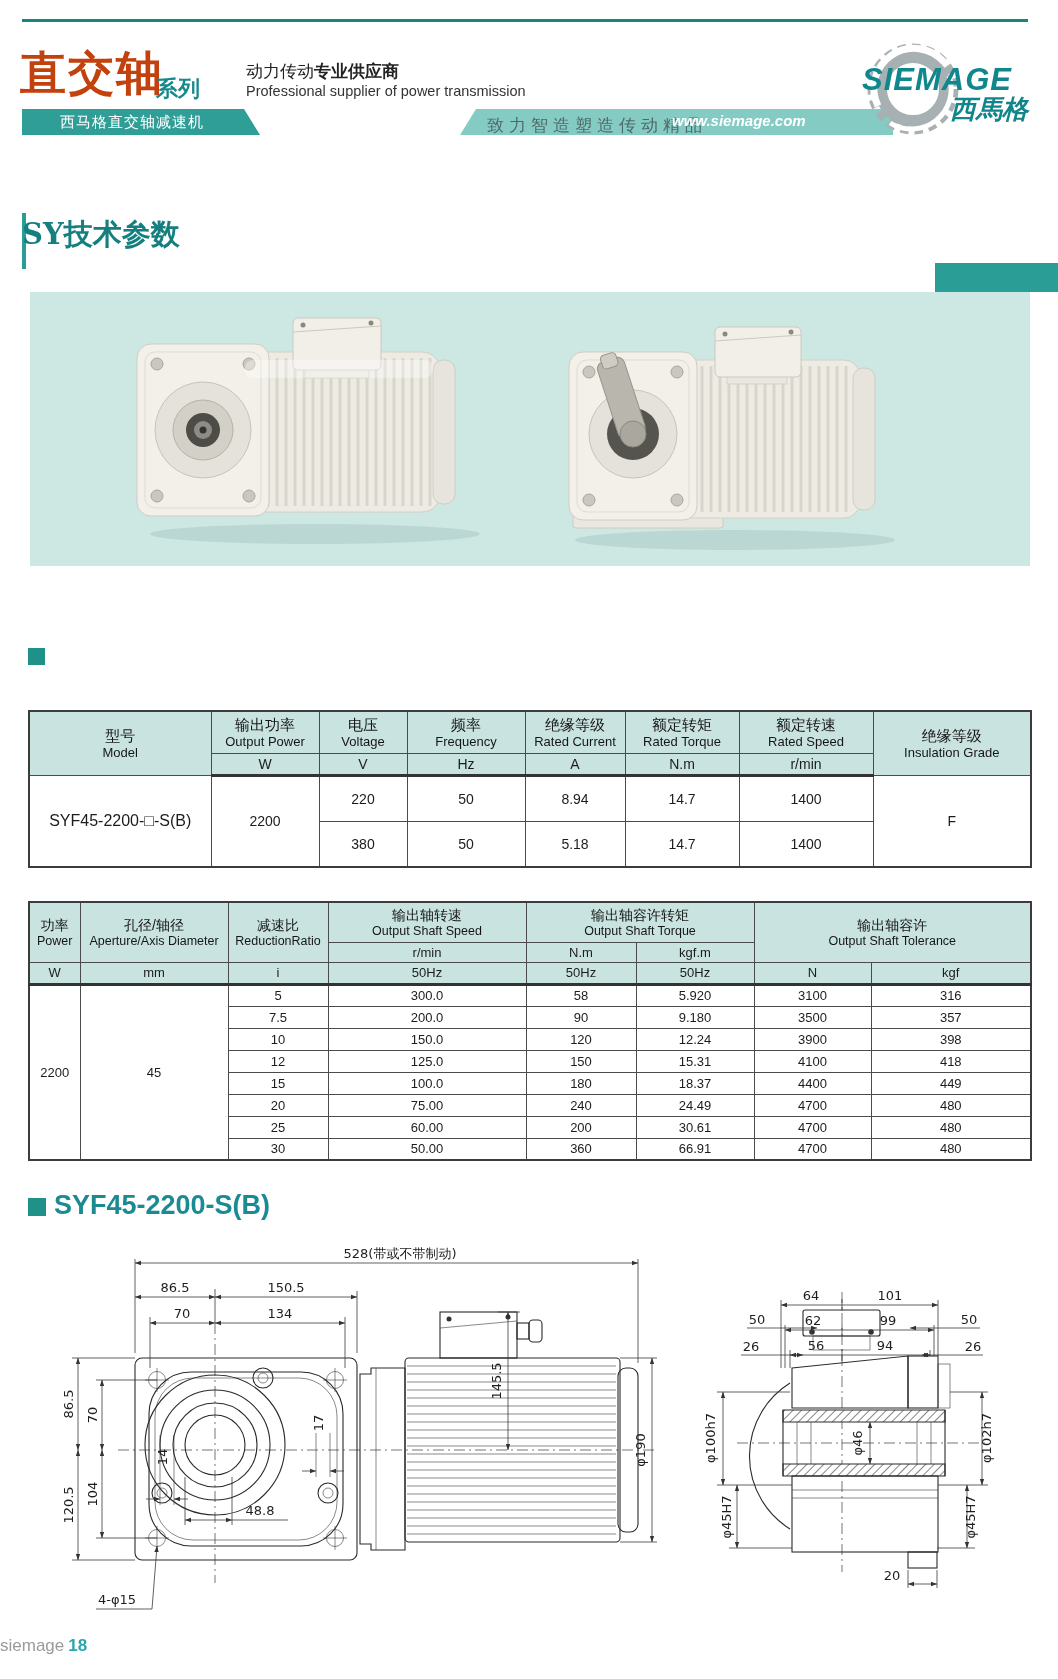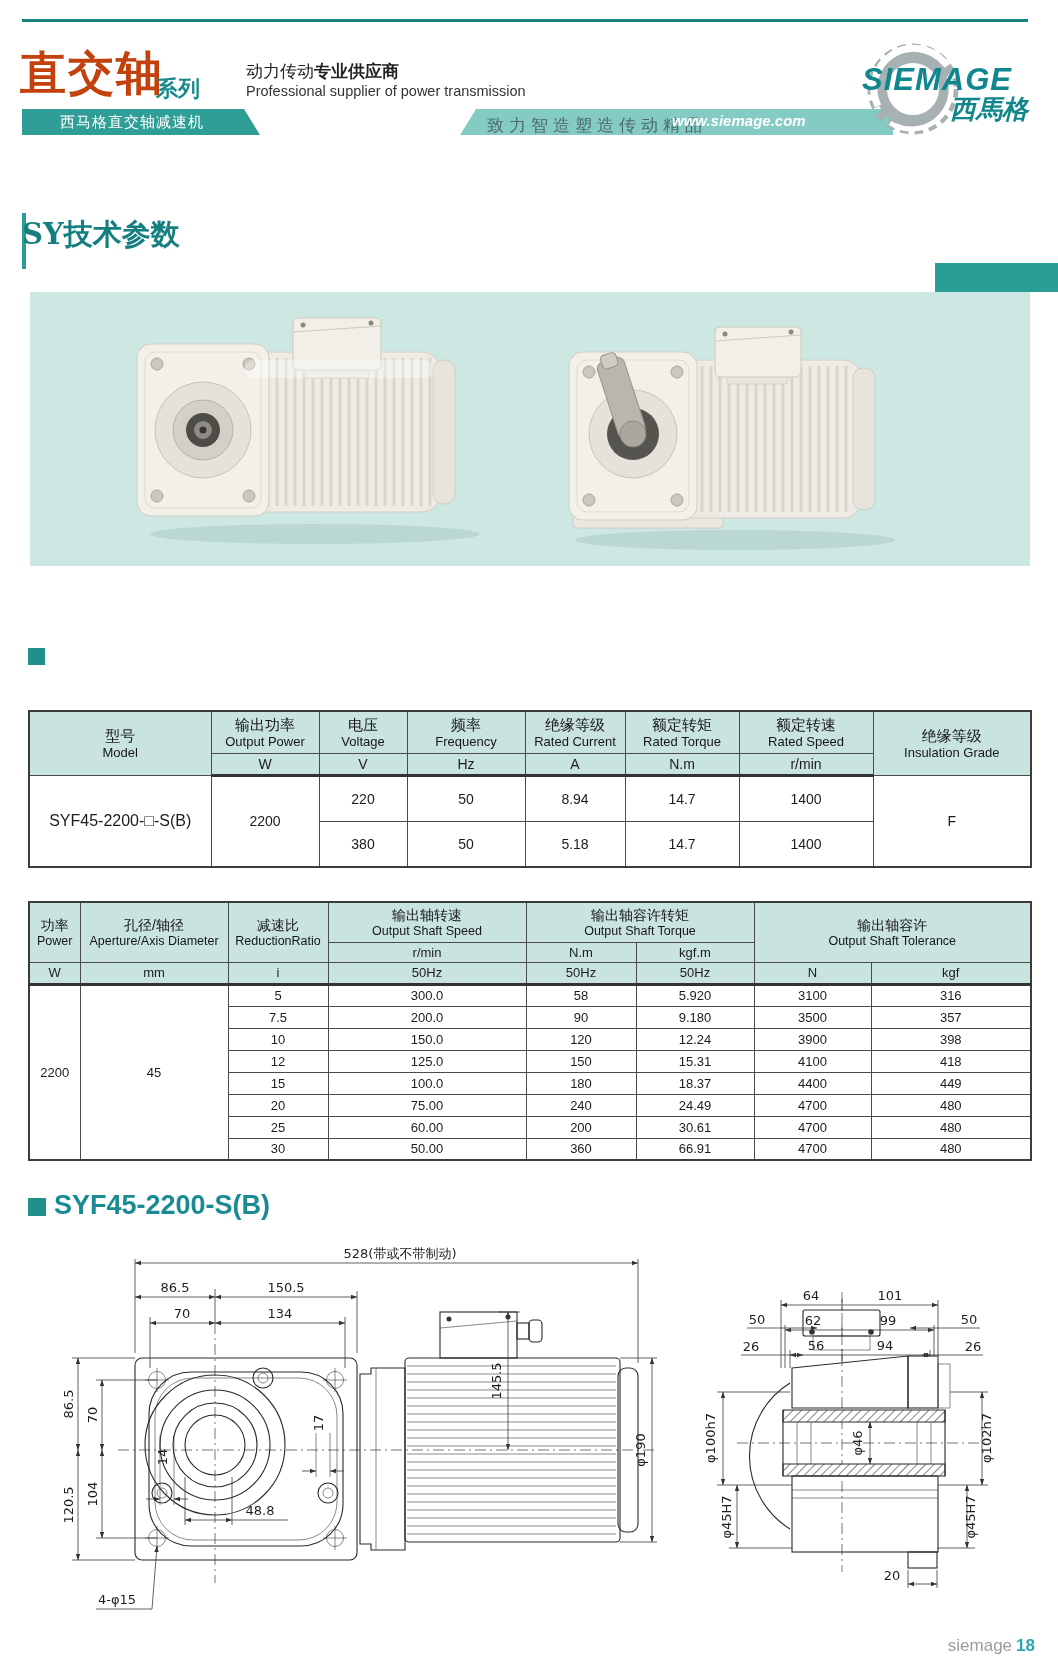--- a/index.html
+++ b/index.html
@@ -77,21 +77,21 @@
   .dwg .obj { stroke:#2a2a2a; stroke-width:1.1; fill:none; }
   .dwg .thin { stroke:#3a3a3a; stroke-width:0.6; fill:none; }
   .dwg .dim { stroke:#3a3a3a; stroke-width:0.8; fill:none; }
   .dwg .cl { stroke:#3a3a3a; stroke-width:0.7; stroke-dasharray:11 4 2 4; fill:none; }
   .dwg-left { left:60px; top:1235px; }
   .dwg-right { left:685px; top:1280px; }
   .photo-svg-l { left:115px; top:312px; }
   .photo-svg-r { left:545px; top:322px; }
 
   
-  .footer { left:0; top:1636px; width:1035px; text-align:right; font-size:17px; }
+  .footer { left:0; top:1636px; width:1035px; text-align:left; font-size:17px; }
   .footer .brand { color:#9b9b9b; }
   .footer .pg { color:#2da6b2; font-weight:bold; margin-left:4px; }
 </style>
 </head>
 <body>
 
 <div class="page">
 
   <div class="abs top-rule"></div>
   <div class="abs series-title">直交轴</div>

